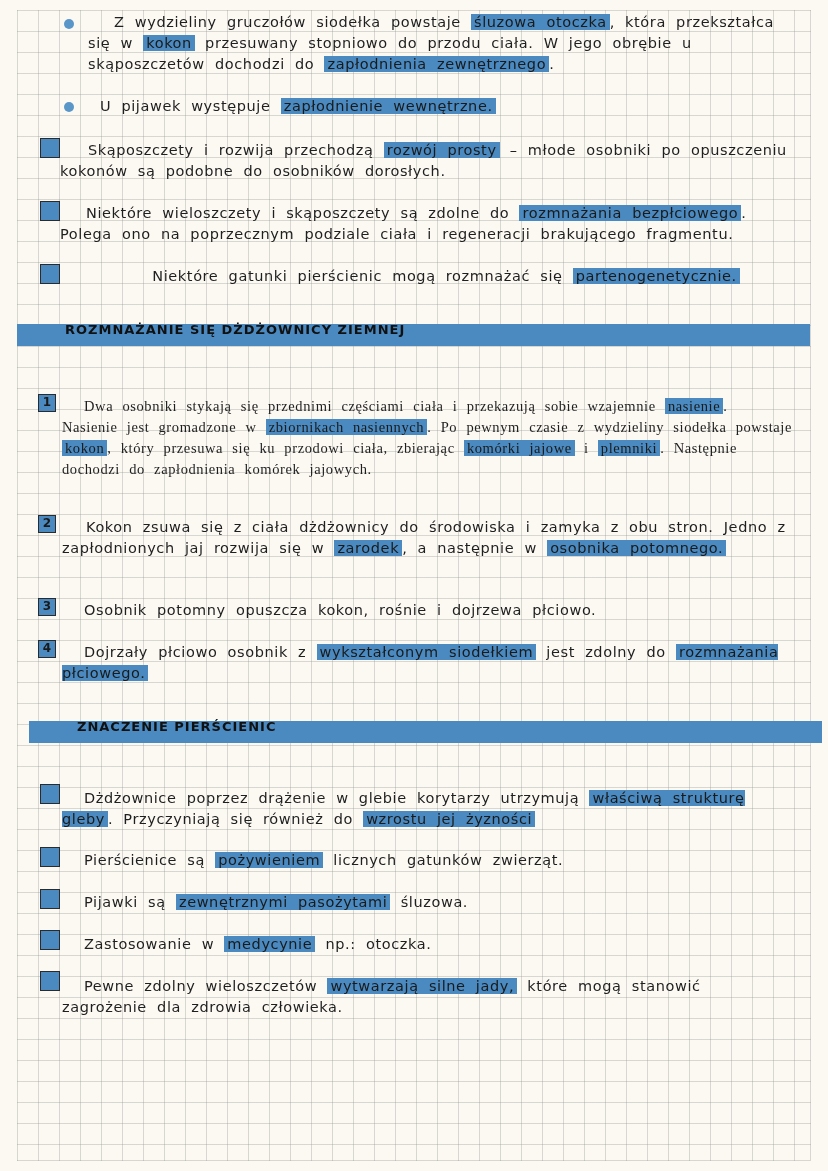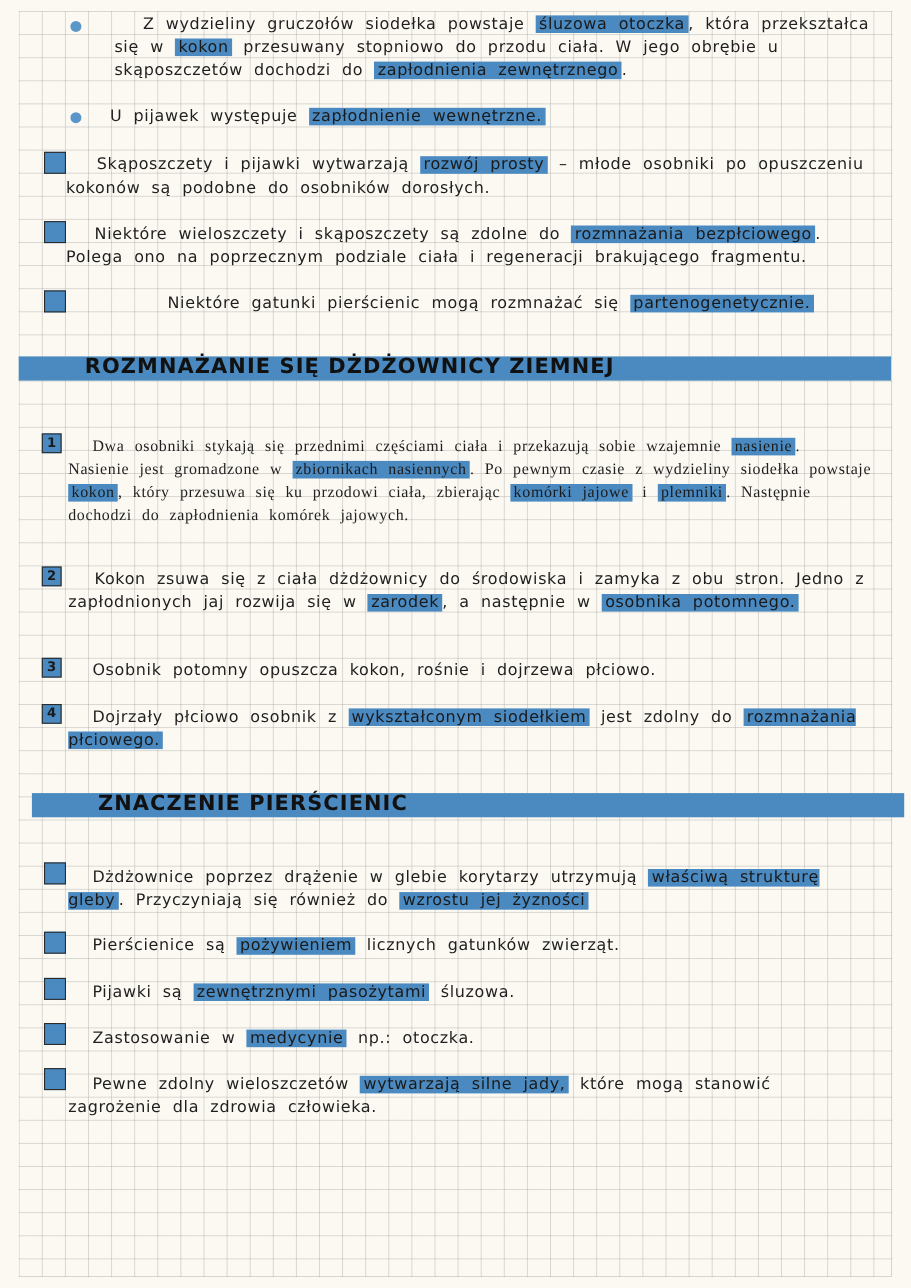--- a/index.html
+++ b/index.html
@@ -18,40 +18,40 @@
     border-right:1px solid rgba(150,150,145,0.35);
     border-bottom:1px solid rgba(150,150,145,0.35);
   }
   .block { position:absolute; font-size:14.5px; line-height:21px; letter-spacing:0.6px; word-spacing:5px; }
   .hl { background:#4a8ac0; color:#1a1a1a; padding:0 3px; }
   .dot { position:absolute; width:10px; height:10px; border-radius:50%; background:#5b96c9; }
   .box { position:absolute; width:20px; height:20px; background:#4a8ac0; border:1.5px solid #2b2b2b; box-sizing:border-box; }
   .num { position:absolute; width:18px; height:18px; background:#4a8ac0; border:1.5px solid #2b2b2b; box-sizing:border-box;
          font-size:12px; line-height:15px; text-align:center; font-weight:bold; color:#1a1a1a; }
   .banner { position:absolute; left:17px; width:793px; height:22px; background:#4a8ac0; }
-  .banner span { position:absolute; left:60px; top:-2px; font-size:19px; font-weight:bold; letter-spacing:1px; color:#111; font-family:"DejaVu Sans", sans-serif; }
+  .banner span { position:absolute; left:48px; top:-2px; font-size:13px; font-weight:bold; letter-spacing:1px; color:#111; font-family:"DejaVu Sans", sans-serif; }
 </style>
 </head>
 <body>
 
 <div class="grid"></div>
 
 <span class="dot" style="left:64px;top:19px;"></span>
-<div class="block" style="left:88px;top:12px;width:700px;text-indent:26px;margin-left:16px;">
+<div class="block" style="left:88px;top:12px;width:700px;text-indent:26px;">
   <span>Z wydzieliny gruczołów siodełka powstaje </span><span class="hl">śluzowa otoczka</span><span>, która przekształca się w </span><span class="hl">kokon</span><span> przesuwany stopniowo do przodu ciała. W jego obrębie u skąposzczetów dochodzi do </span><span class="hl">zapłodnienia zewnętrznego</span><span>.</span>
 </div>
 
 <span class="dot" style="left:64px;top:102px;"></span>
 <div class="block" style="left:100px;top:96px;width:700px;">
   <span>U pijawek występuje </span><span class="hl">zapłodnienie wewnętrzne.</span>
 </div>
 
 <span class="box" style="left:40px;top:138px;"></span>
 <div class="block" style="left:60px;top:140px;width:730px;text-indent:28px;">
-  <span>Skąposzczety i pijawki wytwarzają </span><span class="hl">rozwój prosty</span><span> – młode osobniki po opuszczeniu kokonów są podobne do osobników dorosłych.</span>
+  <span>Skąposzczety i rozwija przechodzą </span><span class="hl">rozwój prosty</span><span> – młode osobniki po opuszczeniu kokonów są podobne do osobników dorosłych.</span>
 </div>
 
 <span class="box" style="left:40px;top:201px;"></span>
 <div class="block" style="left:60px;top:203px;width:730px;text-indent:26px;">
   <span>Niektóre wieloszczety i skąposzczety są zdolne do </span><span class="hl">rozmnażania bezpłciowego</span><span>. Polega ono na poprzecznym podziale ciała i regeneracji brakującego fragmentu.</span>
 </div>
 
 <span class="box" style="left:40px;top:264px;"></span>
 <div class="block" style="left:86px;top:266px;width:720px;text-align:center;">
   <span>Niektóre gatunki pierścienic mogą rozmnażać się </span><span class="hl">partenogenetycznie.</span>

